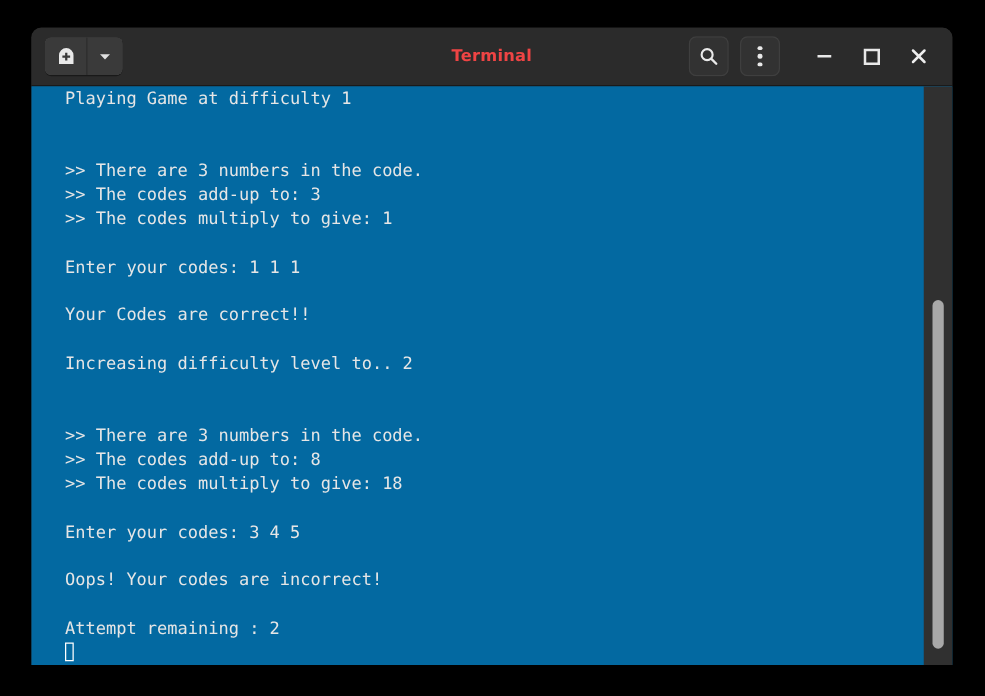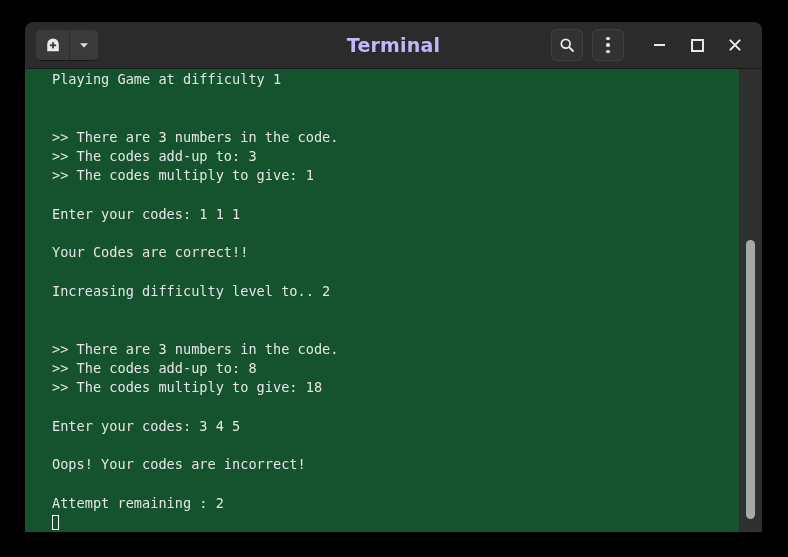--- a/index.html
+++ b/index.html
@@ -50,23 +50,23 @@
     align-items: center;
     margin-left: auto;
     padding-right: 10px;
   }
 
   .title-text {
     position: absolute;
     left: 0;
     right: 0;
     text-align: center;
-    font-size: 19px;
+    font-size: 13px;
     font-weight: bold;
-    color: #c4b5fd;
+    color: #ef4444;
     letter-spacing: 0.2px;
     pointer-events: none;
   }
 
   
   .split-group {
     display: flex;
     align-items: stretch;
     height: 30px;
     border-radius: 5px;
@@ -120,21 +120,21 @@
 
   
   .min-line { width: 11px; height: 2px; background: #e8e8e8; }
   
   .max-sq { width: 9px; height: 9px; border: 2px solid #e8e8e8; }
 
   
   #term {
     position: relative;
     height: 463px;
-    background: #14532d;
+    background: #0369a1;
     overflow: hidden;
   }
 
   #screen {
     position: absolute;
     left: 27px;
     top: 0;
     right: 24px;
     bottom: 0;
     font-family: "DejaVu Sans Mono", "Liberation Mono", monospace;

